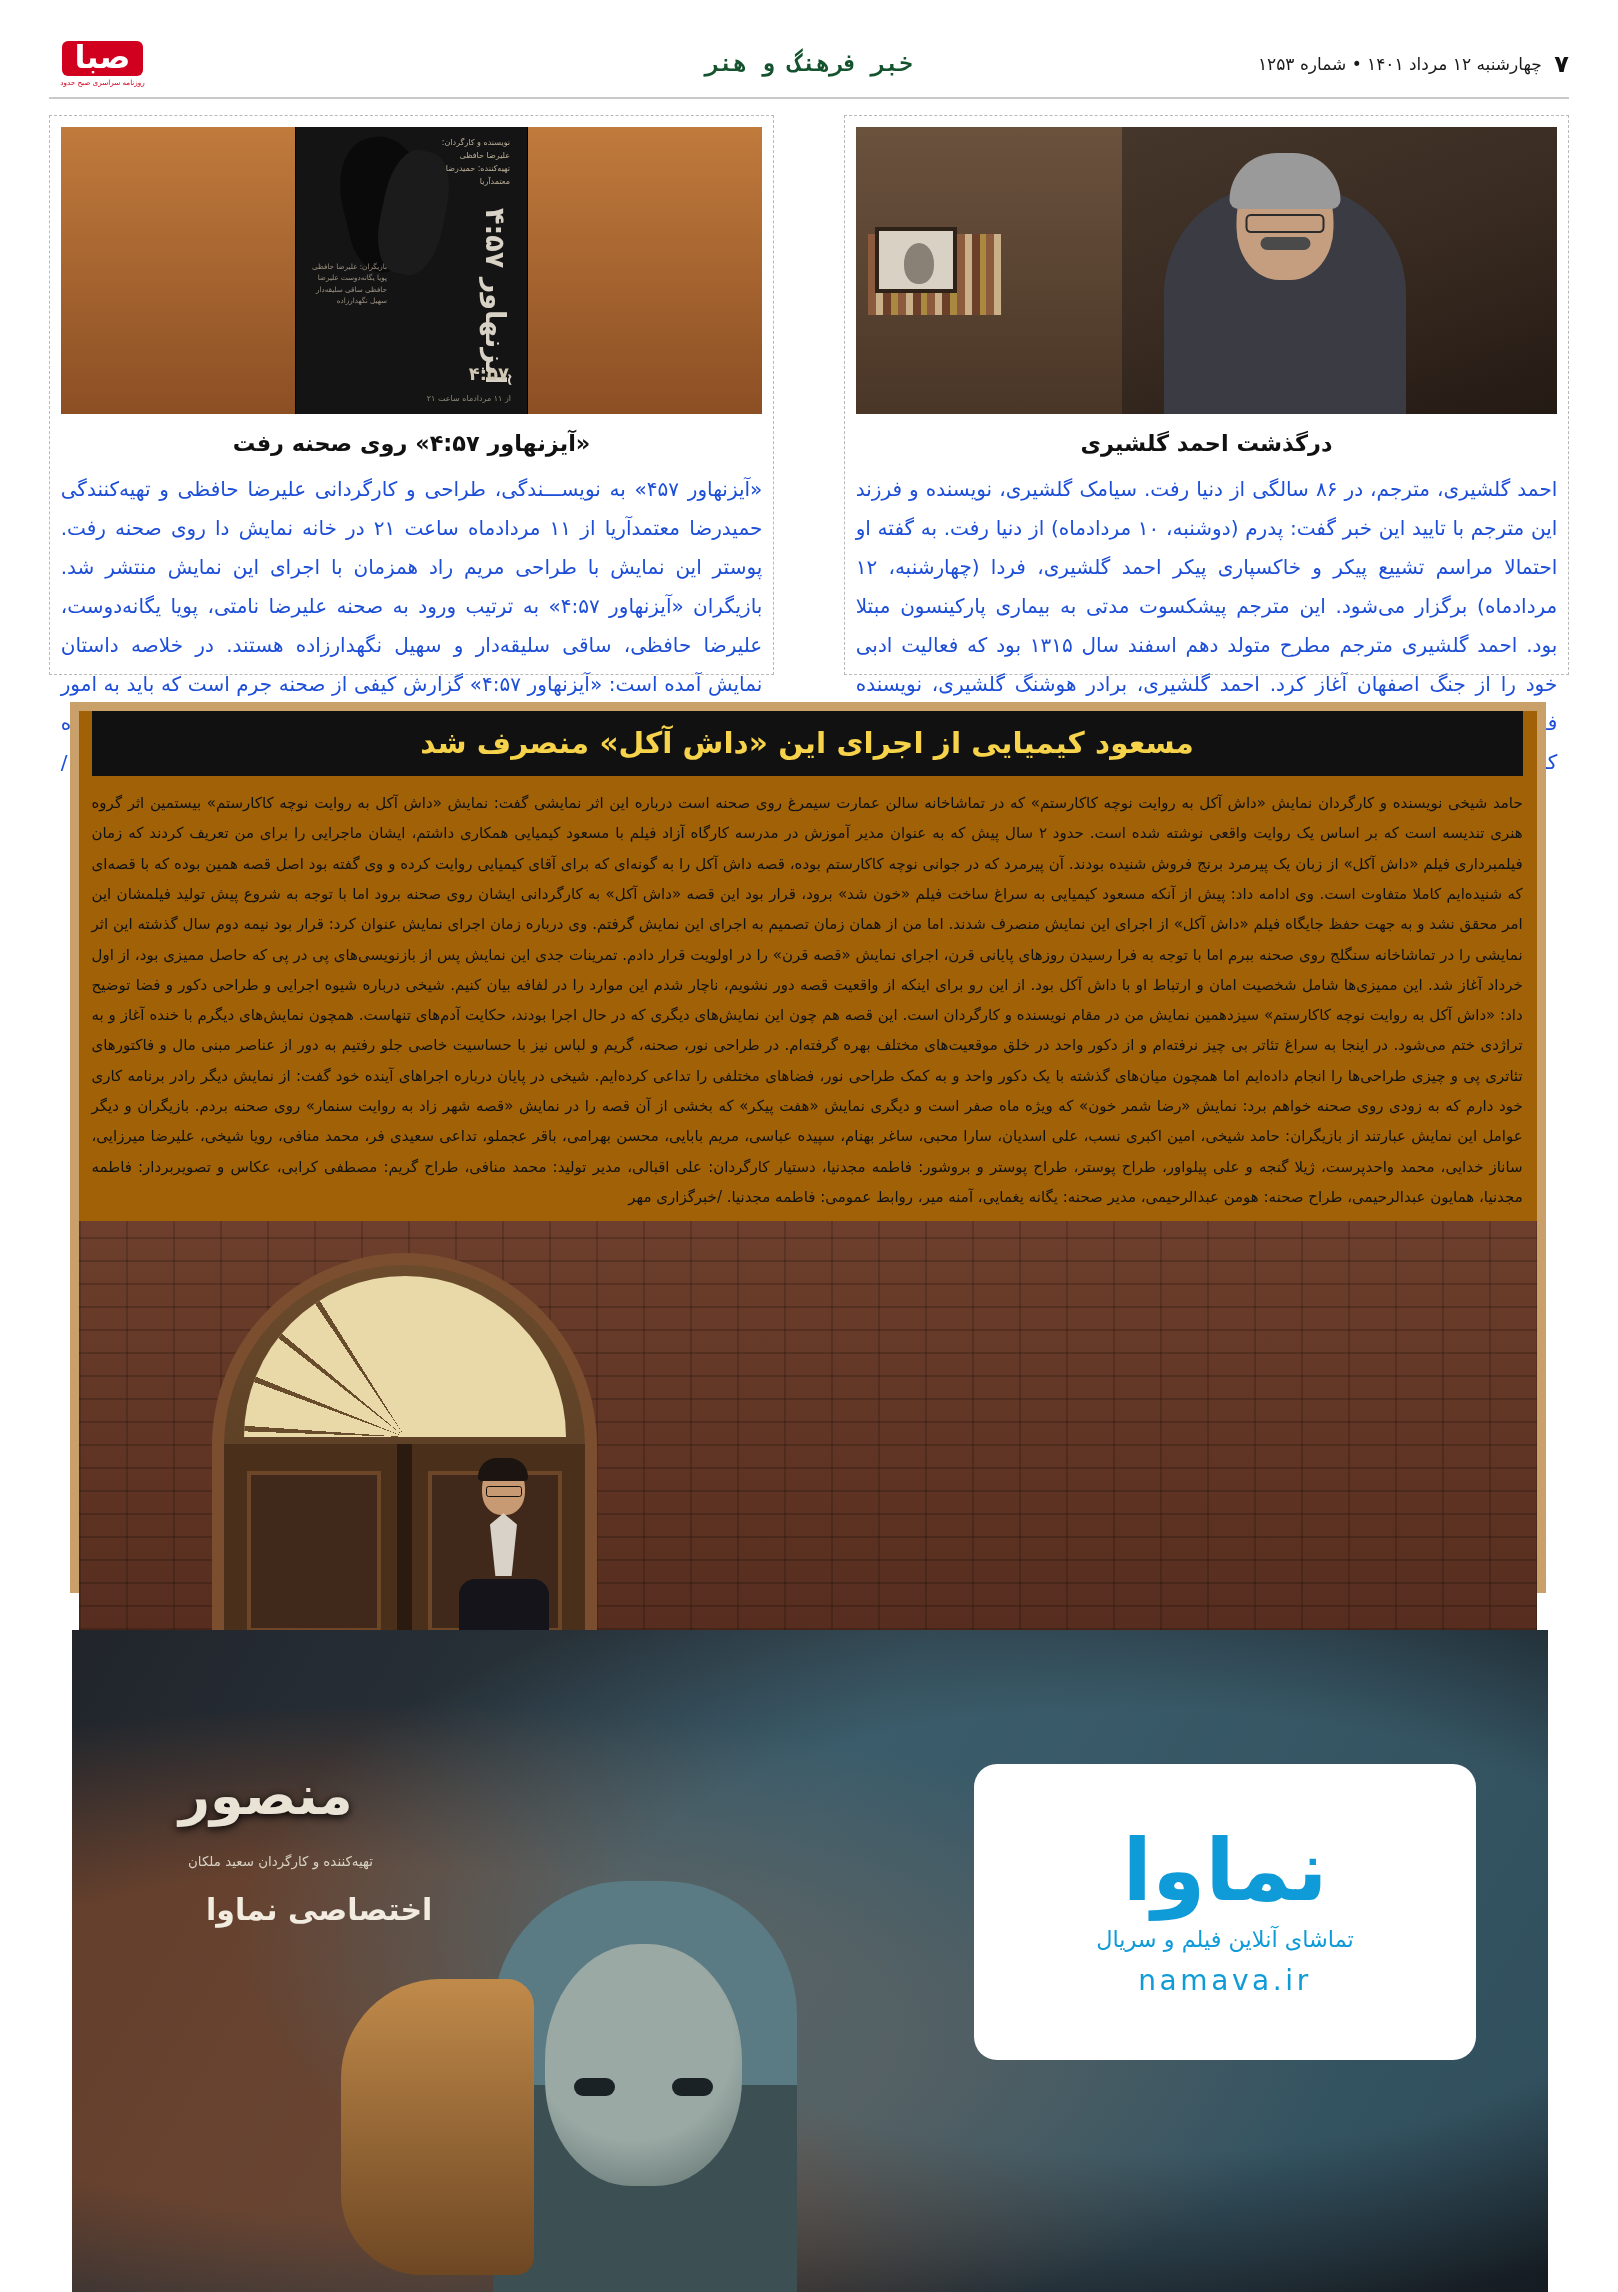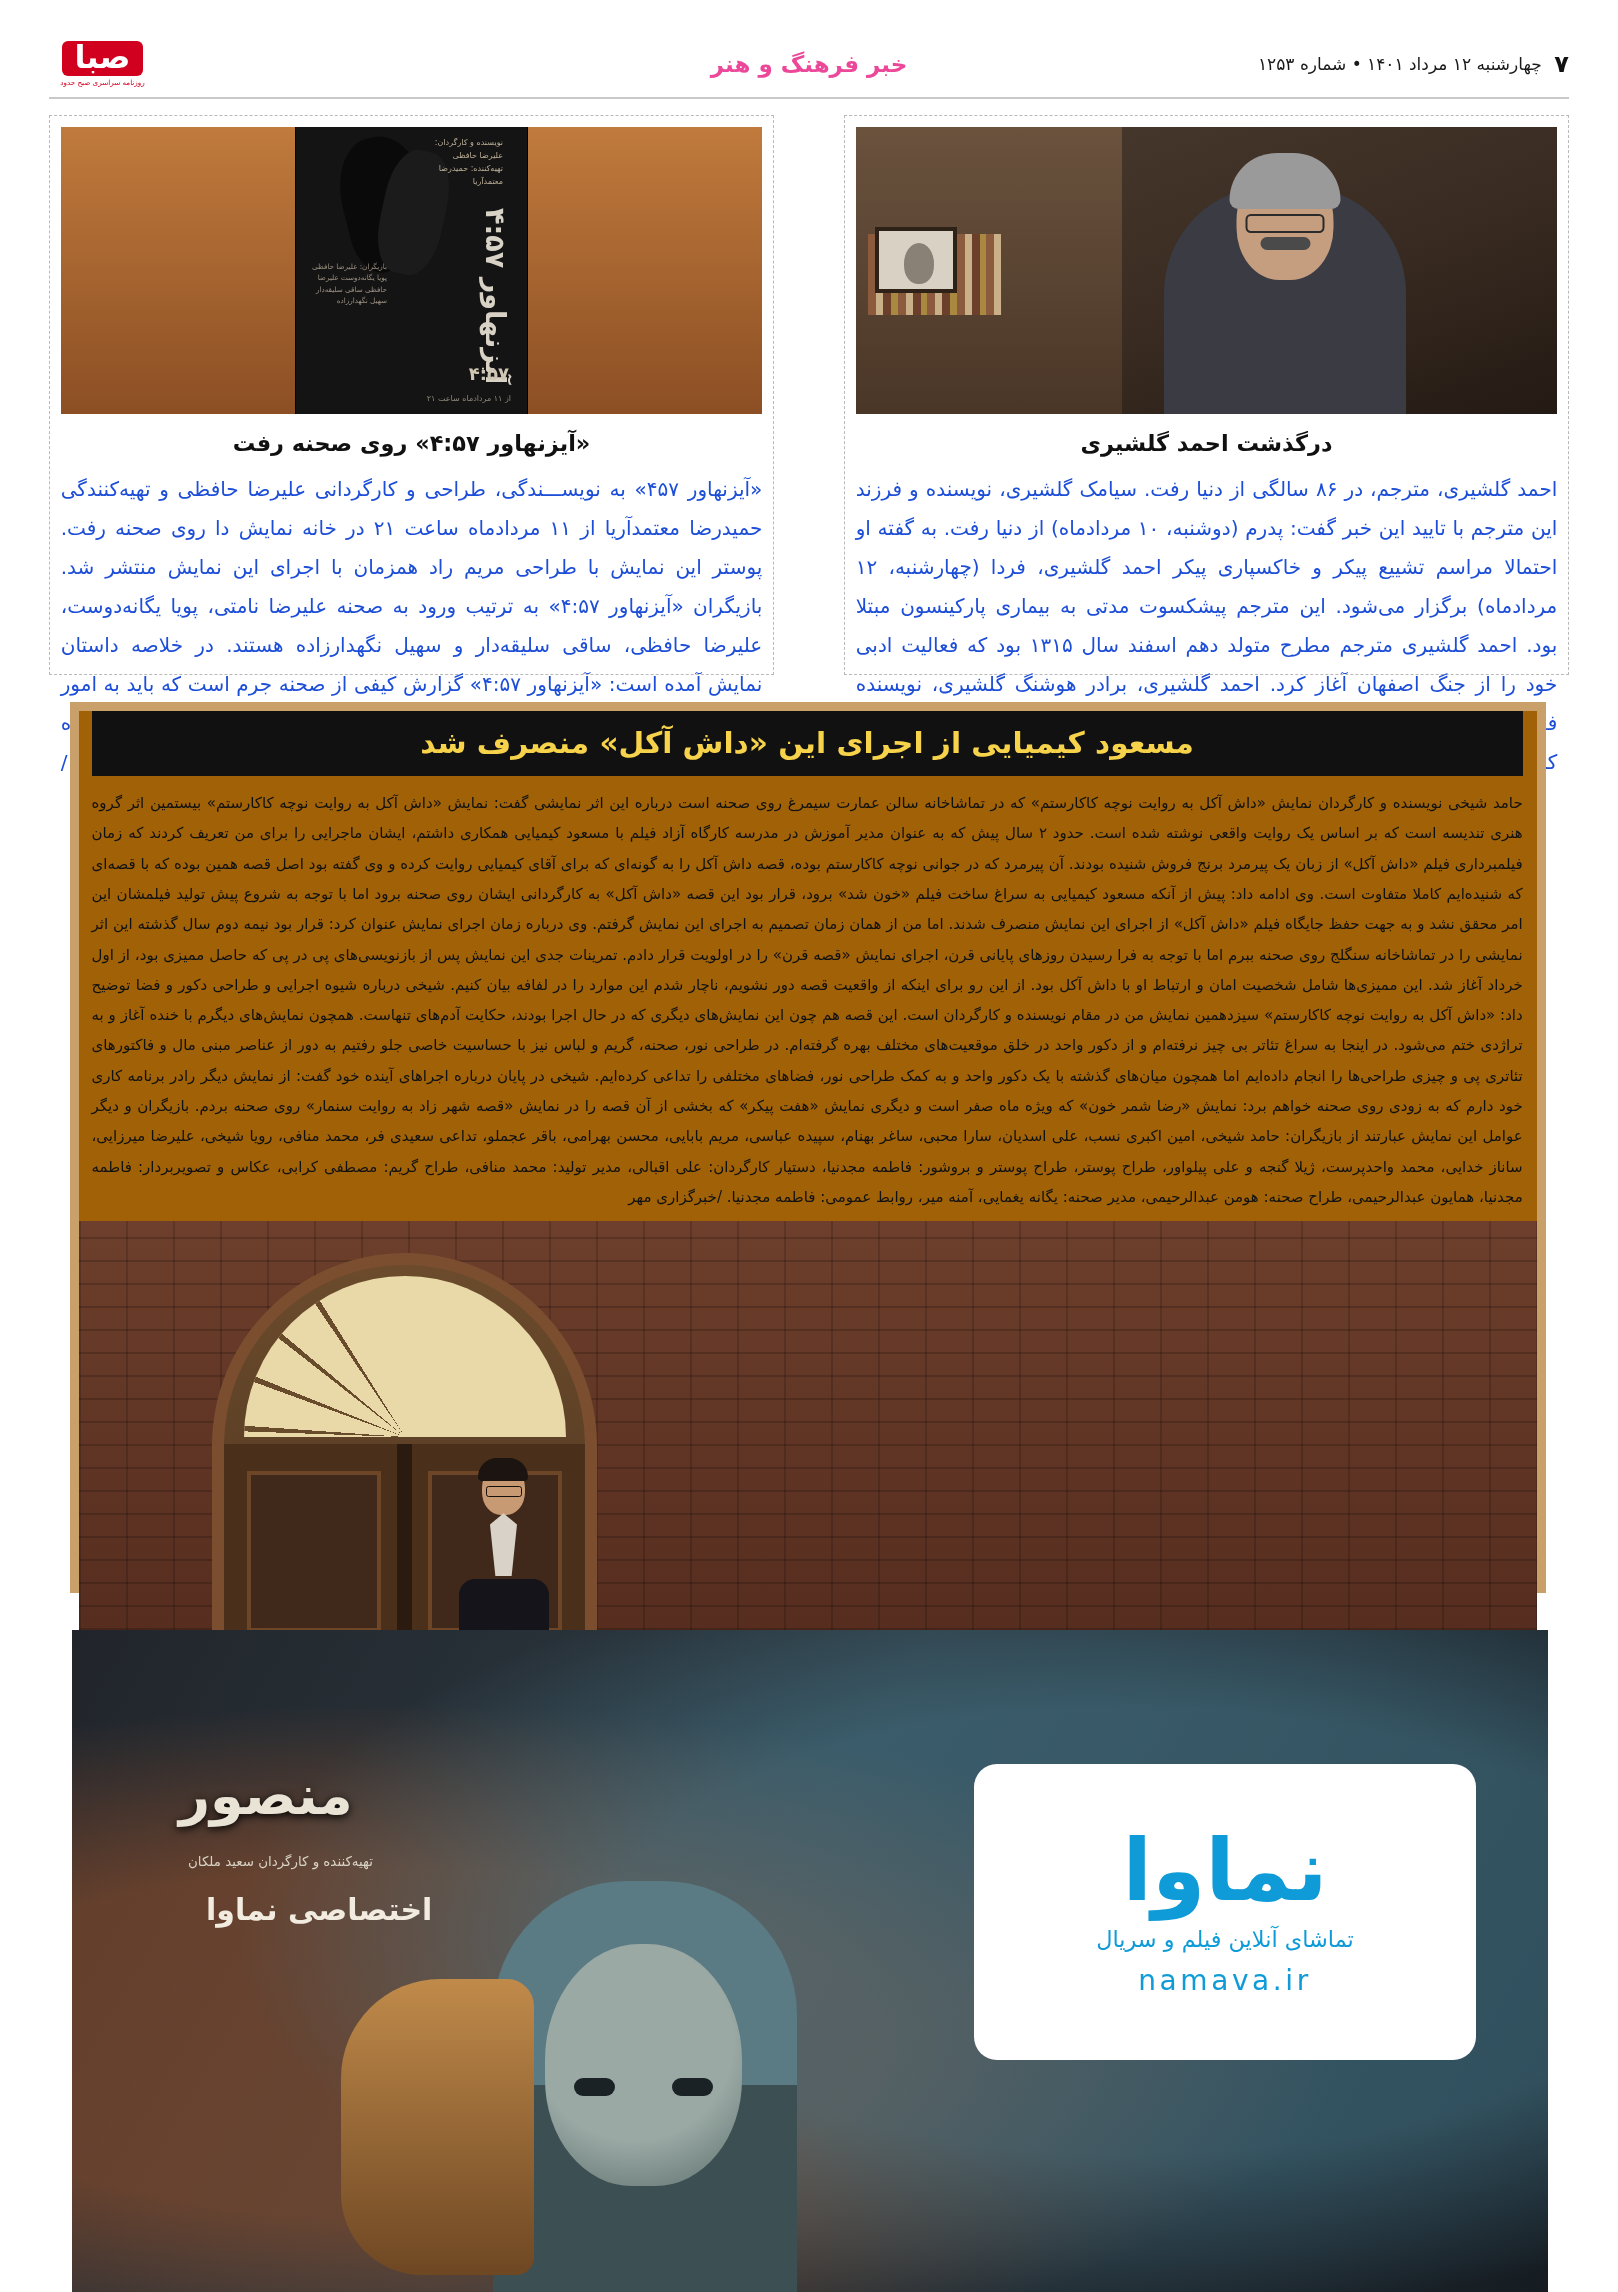--- a/index.html
+++ b/index.html
@@ -48,22 +48,23 @@
     font-size: 17px;
     color: #1a1a1a;
     white-space: nowrap;
   }
   .section-title {
     position: absolute;
     left: 50%;
     transform: translateX(-50%);
     font-size: 23px;
     font-weight: bold;
-    color: #ec4899;
+    color: #14532d;
     white-space: nowrap;
+    font-family: Liberation Mono, monospace;
   }
   .logo-box {
     position: relative;
     width: 107px;
     height: 47px;
     display: flex;
     flex-direction: column;
     align-items: center;
     justify-content: center;
   }
@@ -185,21 +186,21 @@
     position:absolute; top: 23px; left: 86px; width: 63px; height: 125px;
     background: #1b1b1b; border-radius: 40%;
     transform: rotate(12deg);
   }
   .pB-title {
     position:absolute; top: 81px; right: 16px;
     color:#d8d2c6; font-size: 27px; font-weight:bold;
     writing-mode: vertical-rl;
   }
   .pB-credits {
-    position:absolute; top: 10.7px; right: 24px; color:#b9ad96;
+    position:absolute; top: 10.7px; right: 17px; color:#b9ad96;
     font-size: 8px; line-height: 1.6; text-align: right; width: 82px;
   }
   .pB-credits2 {
     position:absolute; top: 134px; left: 9px; color:#9a9080;
     font-size: 7.2px; line-height: 1.6; text-align: right; width: 82px;
   }
   .pB-num {
     position:absolute; bottom: 30px; right: 18px;
     color:#cfc6b4; font-size: 18px; font-weight:bold;
   }

